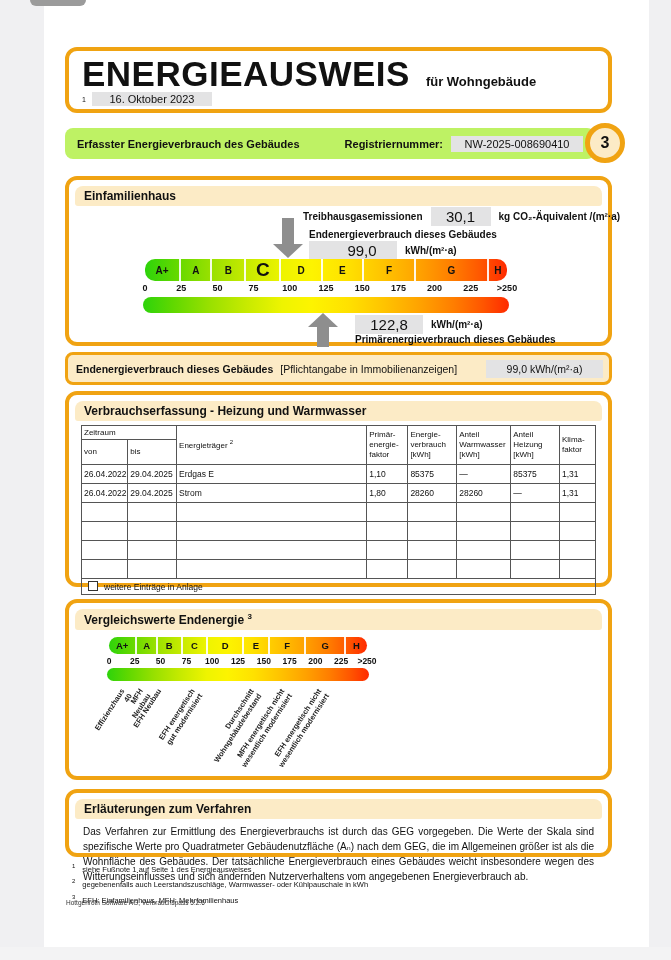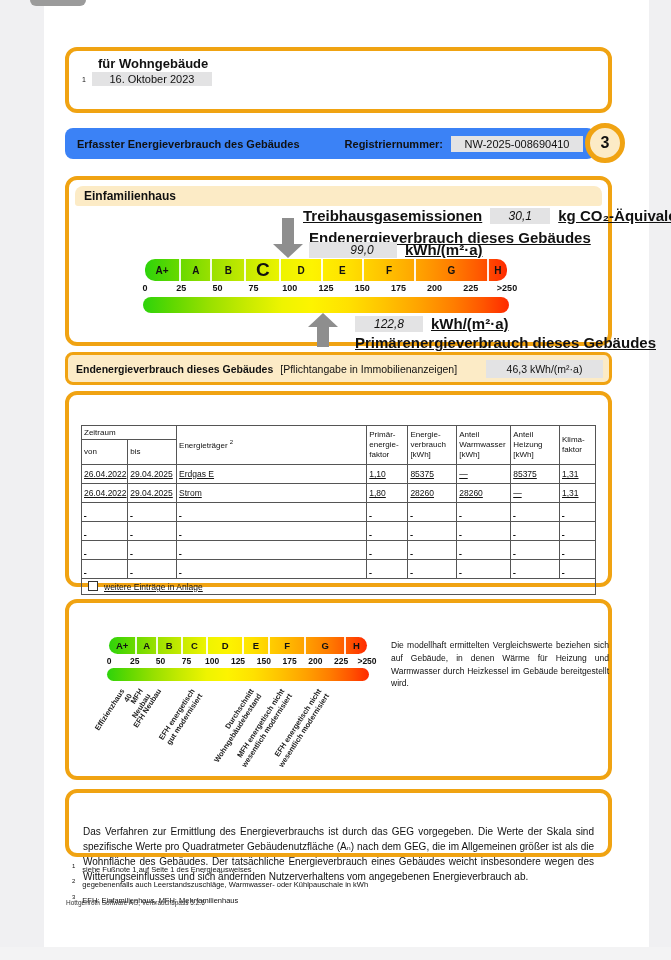--- a/index.html
+++ b/index.html
@@ -22,33 +22,33 @@
   
   #title-box{top:47px;height:66px;padding:5px 13px;}
   .title-line{display:flex;align-items:baseline;}
   .main-title{font-size:35px;font-weight:bold;letter-spacing:.5px;line-height:1.0;}
   .title-sub{font-size:13px;font-weight:bold;margin-left:16px;}
   .law-line{font-size:11px;margin-top:1px;display:flex;align-items:center;gap:6px;}
   .law-line sup{font-size:7px;}
   .date-box{min-width:100px;font-size:11px;padding:1px 10px;}
 
   
-  #registry-bar{position:absolute;left:65px;top:128px;width:530px;height:31px;background:#3b82f6;border-radius:8px;
+  #registry-bar{position:absolute;left:65px;top:128px;width:530px;height:31px;background:#bef264;border-radius:8px;
     display:flex;align-items:center;padding:0 12px;box-sizing:border-box;font-size:11px;font-weight:bold;}
   #registry-bar .reg-label{margin-left:auto;}
   #registry-bar .value-box{font-weight:normal;min-width:120px;margin-left:8px;padding:2px 6px;}
   #page-badge{position:absolute;left:585px;top:123px;width:40px;height:40px;border-radius:50%;
     border:5px solid #F0A312;background:#FCEBC6;box-sizing:border-box;
     display:flex;align-items:center;justify-content:center;font-size:16px;font-weight:bold;}
 
   
   #sec-energy{top:176px;height:170px;}
   .flex-row{position:absolute;display:flex;align-items:center;gap:8px;white-space:nowrap;}
-  .lbl-sm{font-size:15px;font-weight:bold;text-decoration:underline;}
-  .vb-sm{font-size:12px;min-width:48px;padding:1px 6px;font-style:italic;}
+  .lbl-sm{font-size:10px;font-weight:bold;}
+  .vb-sm{font-size:15px;min-width:48px;padding:1px 6px;}
 
   .grad{background:linear-gradient(90deg,#2dd30b 0%,#5fd800 8%,#98e000 18%,#c6ea00 28%,#eef400 38%,#fdf400 46%,#ffe100 56%,#ffc300 66%,#ffa100 76%,#ff7d00 85%,#ff5500 93%,#ff2a00 100%);}
   .band{position:absolute;border-radius:10px;overflow:visible;}
   .seg{position:absolute;top:0;height:100%;display:flex;align-items:center;justify-content:center;
     font-weight:bold;box-sizing:border-box;}
   .seg-div{border-right:2px solid rgba(255,255,255,.9);}
   #band1{left:72px;top:75px;width:362px;height:22px;}
   #band1 .seg{font-size:10px;}
   #band1 .seg-current{font-size:19px;}
   #ticks1{left:72px;top:99px;width:362px;height:12px;position:absolute;}
@@ -71,21 +71,21 @@
     display:flex;align-items:center;gap:7px;padding:0 6px 0 8px;}
   #bar-mandatory .m-label{font-size:10.5px;font-weight:bold;white-space:nowrap;}
   #bar-mandatory .m-note{font-size:10.5px;white-space:nowrap;}
   #bar-mandatory .value-box{margin-left:auto;font-size:10.5px;min-width:105px;padding:3px 6px;}
 
   
   #sec-table{top:391px;height:196px;}
   #consumption-table{position:absolute;left:8px;top:26px;width:calc(100% - 16px);border-collapse:collapse;table-layout:fixed;}
   #consumption-table th,#consumption-table td{border:1px solid #555;text-align:left;padding:0 2px;}
   #consumption-table th{font-size:8px;font-weight:normal;white-space:pre-line;line-height:1.25;}
-  #consumption-table td{font-size:8.5px;height:18px;text-decoration:underline;}
+  #consumption-table td{font-size:8.5px;height:18px;}
   #consumption-table .th-top{height:13px;}
   #consumption-table .th-sub{height:24px;}
   #consumption-table sup{font-size:6px;}
   #consumption-table tfoot td{text-align:left;height:15px;font-size:8.5px;padding-left:6px;}
   .cb{display:inline-block;width:8px;height:8px;border:1px solid #333;background:#fff;vertical-align:-1px;margin-right:6px;}
 
   
   #sec-compare{top:599px;height:181px;}
   #compare-left{position:absolute;left:6px;top:28px;width:310px;height:146px;}
   #band2{left:30px;top:2px;width:258px;height:17px;}
@@ -111,20 +111,21 @@
 </head>
 <body>
 
 <div class="gutter-left"></div>
 <div class="gutter-right"></div>
 <div class="bottom-strip"></div>
 <div class="top-tab"></div>
 
 <div class="box" id="title-box">
   <div class="title-line">
+    <span class="main-title">ENERGIEAUSWEIS</span>
     <span class="title-sub">für Wohngebäude</span>
   </div>
   <div class="law-line">
     <sup>1</sup>
     <span class="value-box date-box">16. Oktober 2023</span>
   </div>
 </div>
 
 <div id="registry-bar">
   <span>Erfasster Energieverbrauch des Gebäudes</span>
@@ -193,25 +194,26 @@
     </div>
     <div class="flex-row" style="top:150px;left:282px;">
       <span class="lbl-sm">Primärenergieverbrauch dieses Gebäudes</span>
     </div>
   </div>
 </div>
 
 <div id="bar-mandatory">
   <span class="m-label">Endenergieverbrauch dieses Gebäudes</span>
   <span class="m-note">[Pflichtangabe in Immobilienanzeigen]</span>
-  <span class="value-box">46,3 kWh/(m²·a)</span>
+  <span class="value-box">99,0 kWh/(m²·a)</span>
 </div>
 
 <div class="box" id="sec-table">
   <div class="sec-body">
+    <div class="box-header">Verbrauchserfassung - Heizung und Warmwasser</div>
     <table id="consumption-table">
       <colgroup>
         <col style="width:9%">
           <col style="width:9.5%">
           <col style="width:37%">
           <col style="width:8%">
         <col style="width:9.5%">
           <col style="width:10.5%">
           <col style="width:9.5%">
           <col style="width:7%">
@@ -308,20 +310,21 @@
             <span class="cb"></span><span>weitere Einträge in Anlage</span>
           </td>
         </tr>
       </tfoot>
     </table>
   </div>
 </div>
 
 <div class="box" id="sec-compare">
   <div class="sec-body">
+    <div class="box-header"><span>Vergleichswerte Endenergie</span> <sup style="font-size:8px;">3</sup></div>
     <div id="compare-left">
       <div class="band grad" id="band2">
           <div class="seg seg-div" style="left: 0%; width: 11%;">A+</div>
           <div class="seg seg-div" style="left: 11%; width: 8%;">A</div>
           <div class="seg seg-div" style="left: 19%; width: 9.5%;">B</div>
           <div class="seg seg-div" style="left: 28.5%; width: 10%;">C</div>
           <div class="seg seg-div" style="left: 38.5%; width: 13.8%;">D</div>
           <div class="seg seg-div" style="left: 52.3%; width: 10%;">E</div>
           <div class="seg seg-div" style="left: 62.3%; width: 14.2%;">F</div>
           <div class="seg seg-div" style="left: 76.5%; width: 15.4%;">G</div>
@@ -349,27 +352,27 @@
 gut modernisiert</span>
           <span class="cmp-marker" style="right: 46%;">Durchschnitt
 Wohngebäudebestand</span>
           <span class="cmp-marker" style="right: 34%;">MFH energetisch nicht
 wesentlich modernisiert</span>
           <span class="cmp-marker" style="right: 20%;">EFH energetisch nicht
 wesentlich modernisiert</span>
         </div>
     </div>
     <div id="compare-text">
-      <p>Die modellhaft ermittelten Vergleichswerte beziehen sich auf Gebäude, in denen Wärme für Heizung und Warmwasser durch Heizkessel im Gebäude bereitgestellt wird.</p>
     </div>
   </div>
 </div>
 
 <div class="box" id="sec-explain">
   <div class="sec-body">
+    <div class="box-header">Erläuterungen zum Verfahren</div>
     <div id="explain-text">Das Verfahren zur Ermittlung des Energieverbrauchs ist durch das GEG vorgegeben. Die Werte der Skala sind spezifische Werte pro Quadratmeter Gebäudenutzfläche (Aₙ) nach dem GEG, die im Allgemeinen größer ist als die Wohnfläche des Gebäudes. Der tatsächliche Energieverbrauch eines Gebäudes weicht insbesondere wegen des Witterungseinflusses und sich ändernden Nutzerverhaltens vom angegebenen Energieverbrauch ab.</div>
   </div>
 </div>
 
 <div id="footnotes">
     <div><sup>1</sup><span>siehe Fußnote 1 auf Seite 1 des Energieausweises</span></div>
     <div><sup>2</sup><span>gegebenenfalls auch Leerstandszuschläge, Warmwasser- oder Kühlpauschale in kWh</span></div>
     <div><sup>3</sup><span>EFH: Einfamilienhaus, MFH: Mehrfamilienhaus</span></div>
   </div>
 <div id="doc-footer">Hottgenroth Software AG, Verbrauchspass 5.2.6</div>

